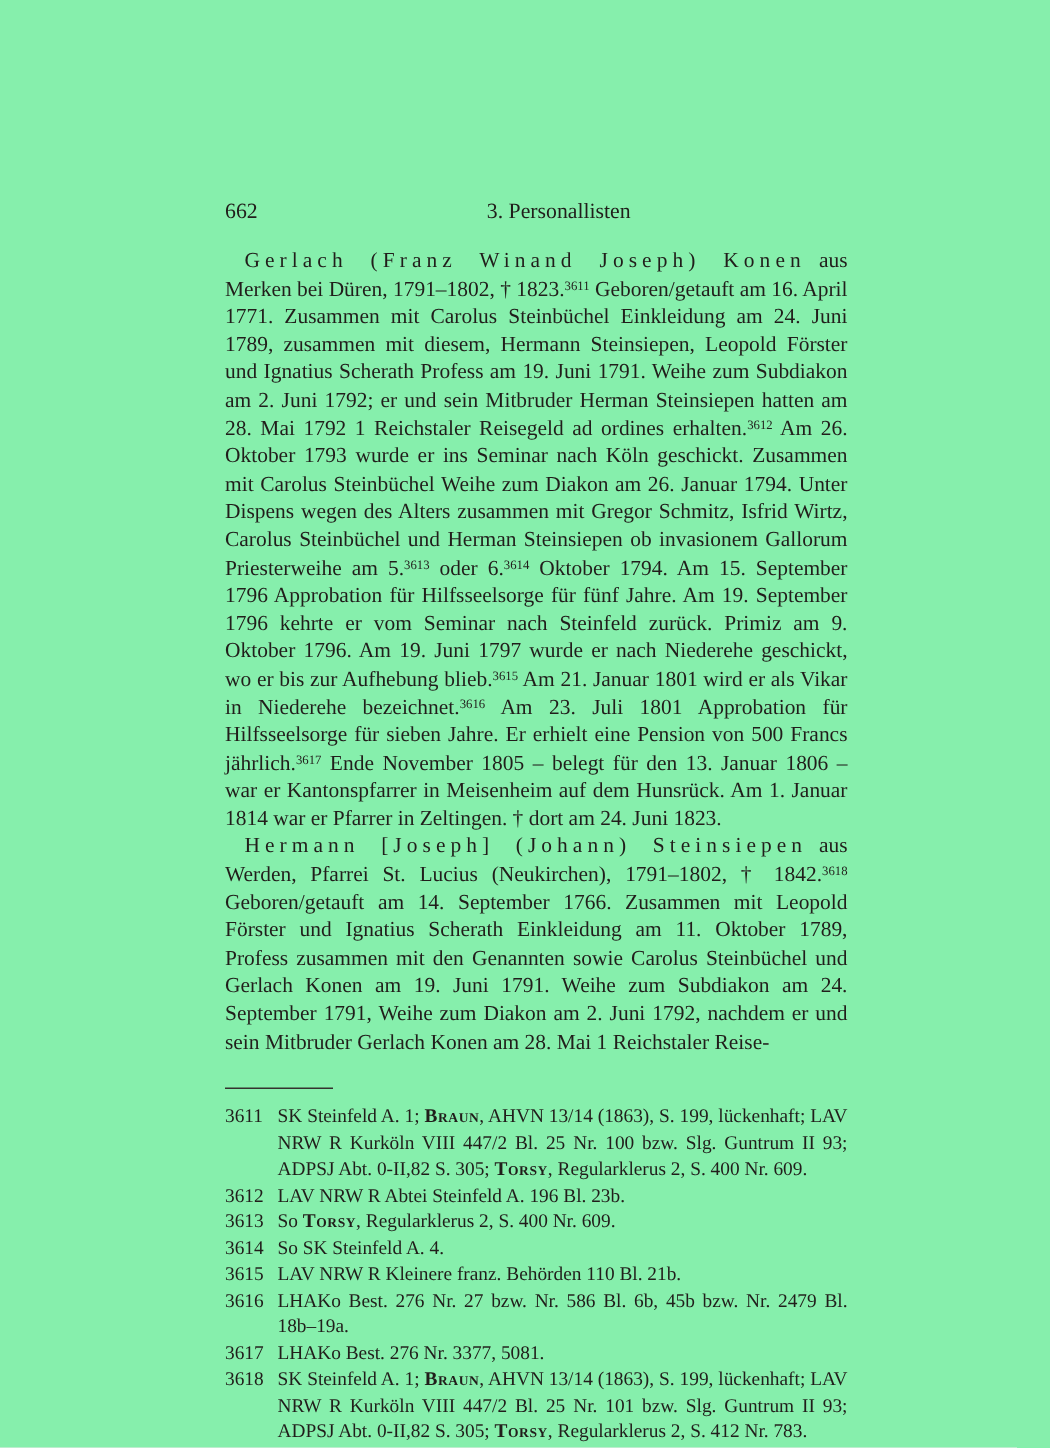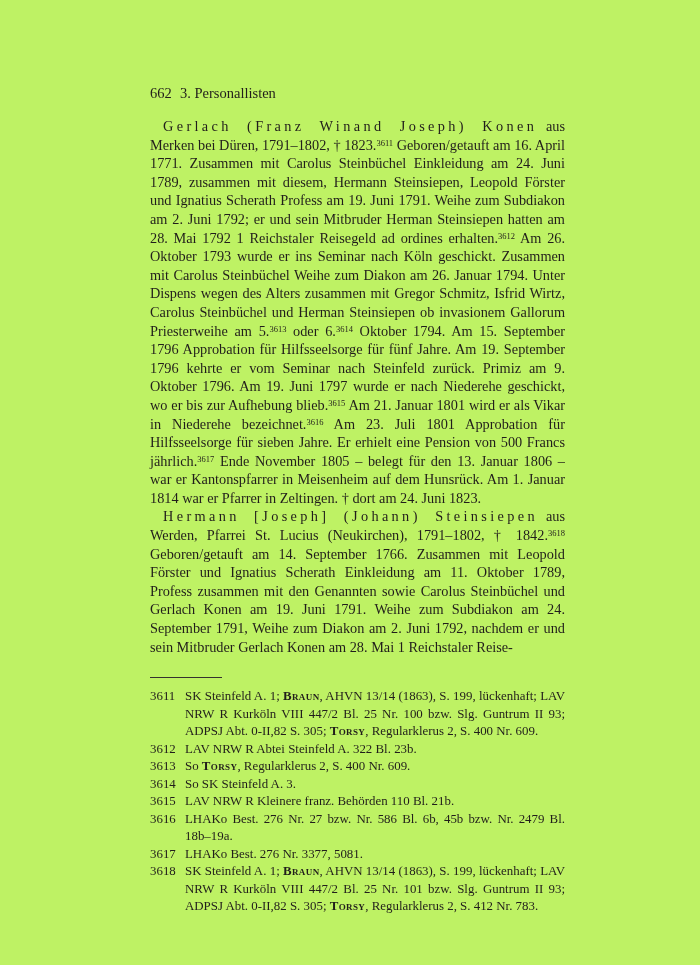--- a/index.html
+++ b/index.html
@@ -1,35 +1,35 @@
 <!DOCTYPE html>
 <html><head>
 <meta charset="utf-8">
 <style>
   html, body { margin: 0; padding: 0; background: #e9e9e9; }
   .page {
     position: relative;
     width: 700px;
     height: 965px;
     margin: 0 auto;
-    background: #bef264;
+    background: #86efac;
     color: #211e1b;
     font-family: "Liberation Serif", "DejaVu Serif", serif;
     box-sizing: border-box;
     padding: 84px 135px 0 150px;
     overflow: hidden;
   }
   .header {
     position: relative;
     font-size: 14.5px;
     line-height: 18px;
     height: 18px;
   }
   .pagenum { position: absolute; left: 0; top: 0; }
-  .running { display: block; text-align: left; padding-left: 30px; }
+  .running { display: block; text-align: center; padding-left: 30px; margin-top: 48px; }
 
   .body-text {
     margin-top: 15px;
     font-size: 14.3px;
     line-height: 18.6px;
     text-align: justify;
   }
   .body-text p { margin: 0; text-indent: 13px; }
 
   .seg-normal { }
@@ -75,29 +75,29 @@
 
   <div class="fnblock">
     <div class="fnrule"></div>
     <div id="footnote-list">
         <div class="fn-item">
           <span class="fn-num">3611</span>
           <span class="fn-text"><span class="seg-normal">SK Steinfeld A. 1; </span><span class="seg-smallcaps">Braun</span><span class="seg-normal">, AHVN 13/14 (1863), S. 199, lückenhaft; LAV NRW R Kurköln VIII 447/2 Bl. 25 Nr. 100 bzw. Slg. Guntrum II 93; ADPSJ Abt. 0-II,82 S. 305; </span><span class="seg-smallcaps">Torsy</span><span class="seg-normal">, Regularklerus 2, S. 400 Nr. 609.</span></span>
         </div>
         <div class="fn-item">
           <span class="fn-num">3612</span>
-          <span class="fn-text"><span class="seg-normal">LAV NRW R Abtei Steinfeld A. 322 Bl. 23b.</span></span>
+          <span class="fn-text"><span class="seg-normal">LAV NRW R Abtei Steinfeld A. 196 Bl. 23b.</span></span>
         </div>
         <div class="fn-item">
           <span class="fn-num">3613</span>
           <span class="fn-text"><span class="seg-normal">So </span><span class="seg-smallcaps">Torsy</span><span class="seg-normal">, Regularklerus 2, S. 400 Nr. 609.</span></span>
         </div>
         <div class="fn-item">
           <span class="fn-num">3614</span>
-          <span class="fn-text"><span class="seg-normal">So SK Steinfeld A. 3.</span></span>
+          <span class="fn-text"><span class="seg-normal">So SK Steinfeld A. 4.</span></span>
         </div>
         <div class="fn-item">
           <span class="fn-num">3615</span>
           <span class="fn-text"><span class="seg-normal">LAV NRW R Kleinere franz. Behörden 110 Bl. 21b.</span></span>
         </div>
         <div class="fn-item">
           <span class="fn-num">3616</span>
           <span class="fn-text"><span class="seg-normal">LHAKo Best. 276 Nr. 27 bzw. Nr. 586 Bl. 6b, 45b bzw. Nr. 2479 Bl. 18b–19a.</span></span>
         </div>
         <div class="fn-item">

